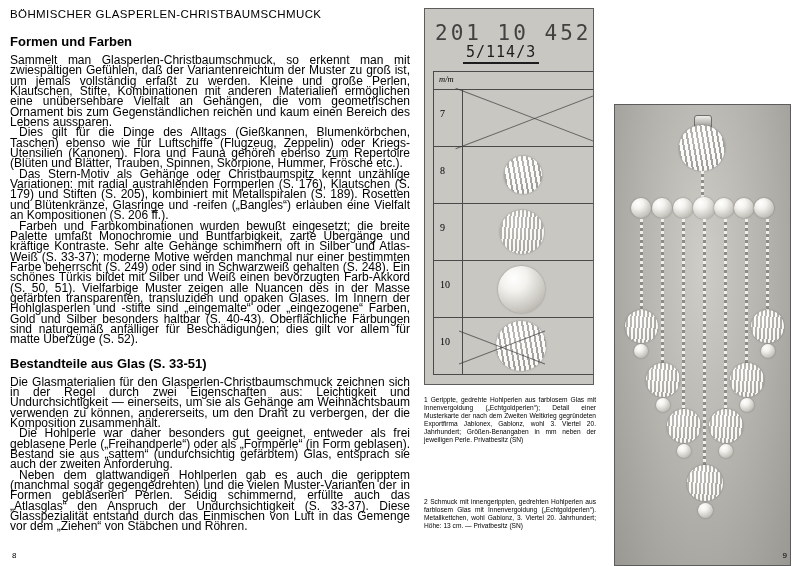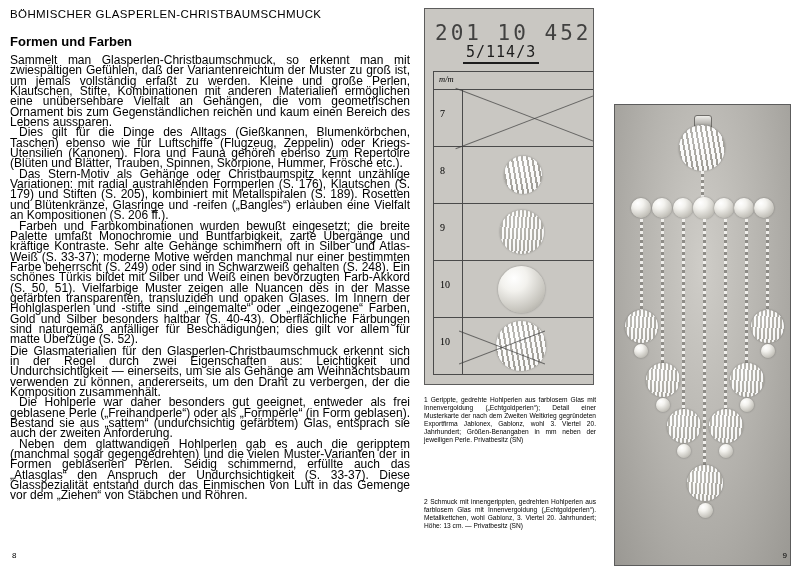--- a/index.html
+++ b/index.html
@@ -263,23 +263,24 @@
 
     <h2 class="sec-head">Formen und Farben</h2>
 
     <div class="body-text">
       <p>Sammelt man Glasperlen-Christbaumschmuck, so erkennt man mit zwiespältigen Gefühlen, daß der Variantenreichtum der Muster zu groß ist, um jemals vollständig erfaßt zu werden. Kleine und große Perlen, Klautschen, Stifte, Kombinationen mit anderen Materialien ermöglichen eine unübersehbare Vielfalt an Gehängen, die vom geometrischen Ornament bis zum Gegenständlichen reichen und kaum einen Bereich des Lebens aussparen.</p>
       <p class="ind">Dies gilt für die Dinge des Alltags (Gießkannen, Blumenkörbchen, Taschen) ebenso wie für Luftschiffe (Flugzeug, Zeppelin) oder Kriegs-Utensilien (Kanonen). Flora und Fauna gehören ebenso zum Repertoire (Blüten und Blätter, Trauben, Spinnen, Skorpione, Hummer, Frösche etc.).</p>
       <p class="ind">Das Stern-Motiv als Gehänge oder Christbaumspitz kennt unzählige Variationen: mit radial austrahlenden Formperlen (S. 176), Klautschen (S. 179) und Stiften (S. 205), kombiniert mit Metallspiralen (S. 189). Rosetten und Blütenkränze, Glasringe und -reifen („Bangles“) erlauben eine Vielfalt an Kompositionen (S. 206 ff.).</p>
       <p class="ind">Farben und Farbkombinationen wurden bewußt eingesetzt; die breite Palette umfaßt Monochromie und Buntfarbigkeit, zarte Übergänge und kräftige Kontraste. Sehr alte Gehänge schimmern oft in Silber und Atlas-Weiß (S. 33-37); moderne Motive werden manchmal nur einer bestimmten Farbe beherrscht (S. 249) oder sind in Schwarzweiß gehalten (S. 248). Ein schönes Türkis bildet mit Silber und Weiß einen bevorzugten Farb-Akkord (S. 50, 51). Vielfarbige Muster zeigen alle Nuancen des in der Masse gefärbten transparenten, transluziden und opaken Glases. Im Innern der Hohlglasperlen und -stifte sind „eingemalte“ oder „eingezogene“ Farben, Gold und Silber besonders haltbar (S. 40-43). Oberflächliche Färbungen sind naturgemäß anfälliger für Beschädigungen; dies gilt vor allem für matte Überzüge (S. 52).</p>
     </div>
 
+    <h2 class="sec-head second">Bestandteile aus Glas (S. 33-51)</h2>
 
     <div class="body-text blk2">
-      <p>Die Glasmaterialien für den Glasperlen-Christbaumschmuck erkennt sich in der Regel durch zwei Eigenschaften aus: Leichtigkeit und Undurchsichtigkeit — einerseits, um sie als Gehänge am Weihnachtsbaum verwenden zu können, andererseits, um den Draht zu verbergen, der die Komposition zusammenhält.</p>
+      <p>Die Glasmaterialien für den Glasperlen-Christbaumschmuck zeichnen sich in der Regel durch zwei Eigenschaften aus: Leichtigkeit und Undurchsichtigkeit — einerseits, um sie als Gehänge am Weihnachtsbaum verwenden zu können, andererseits, um den Draht zu verbergen, der die Komposition zusammenhält.</p>
       <p class="ind">Die Hohlperle war daher besonders gut geeignet, entweder als frei geblasene Perle („Freihandperle“) oder als „Formperle“ (in Form geblasen). Bestand sie aus „sattem“ (undurchsichtig gefärbtem) Glas, entsprach sie auch der zweiten Anforderung.</p>
       <p class="ind">Neben dem glattwandigen Hohlperlen gab es auch die geripptem (manchmal sogar gegengedrehten) und die vielen Muster-Varianten der in Formen geblasenen Perlen. Seidig schimmernd, erfüllte auch das „Atlasglas“ den Anspruch der Undurchsichtigkeit (S. 33-37). Diese Glasspezialität entstand durch das Einmischen von Luft in das Gemenge vor dem „Ziehen“ von Stäbchen und Röhren.</p>
     </div>
   </div>
 
   <div class="plate-wrap">
 
     <div class="photo" id="photo-grid">
 
       <div class="catnum">201 10 452</div>

